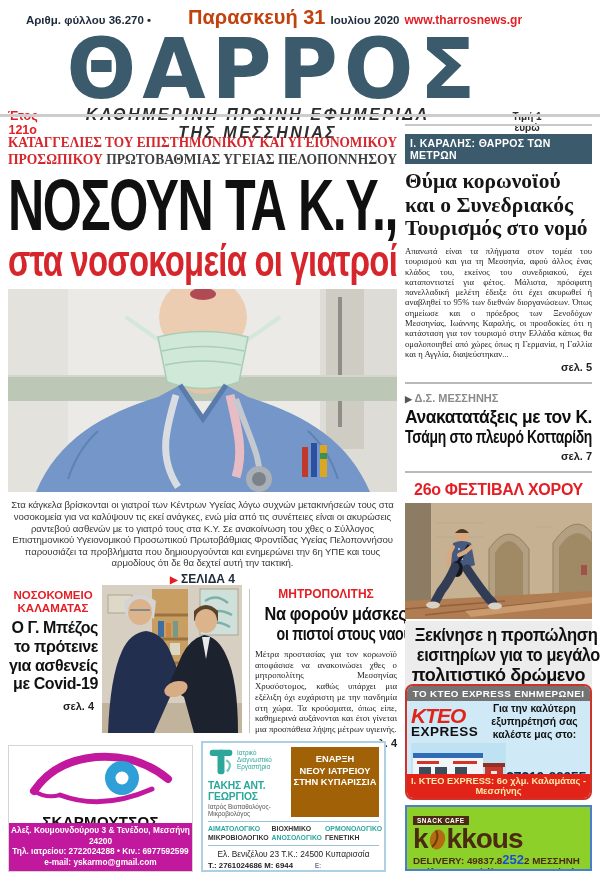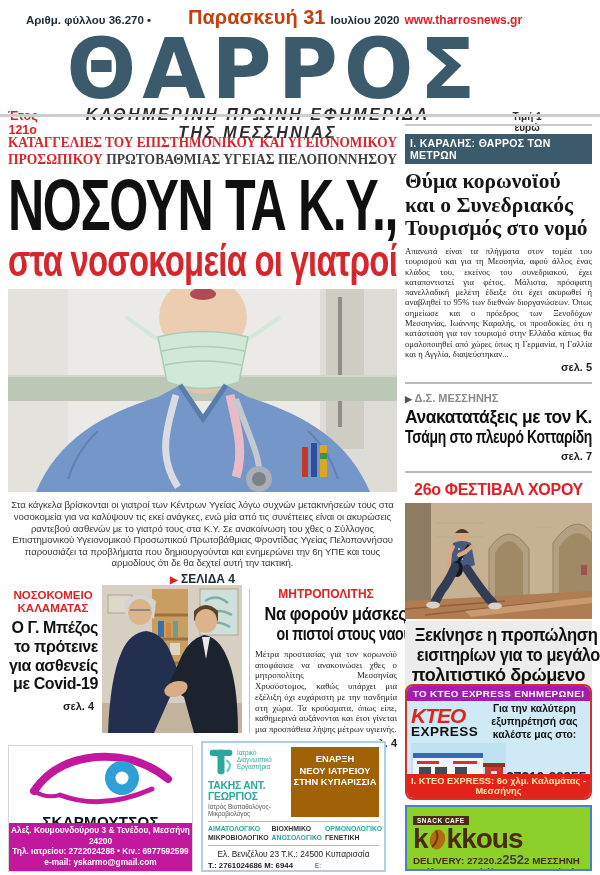--- a/index.html
+++ b/index.html
@@ -77,21 +77,21 @@
   .cond-head .fitline{font-weight:800;font-size:17.5px;letter-spacing:-.4px;color:#0f0f0f;}
   .fest-tag{color:#e31e25;font-weight:800;font-size:16px;text-align:center;margin-top:6px;letter-spacing:-.3px;}
   .fest-photo{width:187px;height:116px;margin-top:4px;overflow:hidden;}
   .fest-box{background:#ececec;margin-top:2px;padding:5px 2px 4px 2px;text-align:center;line-height:1.1;}
   .fest-box .fitline{font-weight:800;font-size:18px;letter-spacing:-.4px;color:#0f0f0f;}
   .fest-ref{font-weight:bold;font-size:10.5px;margin-top:4px;}
 
   
   .kteo{position:absolute;top:558px;left:0;width:187px;height:116px;background:#cfe9f6;
         border:2px solid #cf3227;border-radius:8px;overflow:hidden;box-sizing:border-box;}
-  .kteo-banner{background:#a21caf;color:#fff;font-weight:bold;font-size:9.8px;text-align:center;
+  .kteo-banner{background:#737373;color:#fff;font-weight:bold;font-size:9.8px;text-align:center;
                padding:2px 0;letter-spacing:.4px;}
   .kteo-mid{display:flex;align-items:center;padding:2px 4px 0 4px;}
   .kteo-brand{width:72px;line-height:.95;}
   .kteo-brand .b1{color:#e2231a;font-weight:900;font-size:21px;letter-spacing:-1px;font-style:italic;}
   .kteo-brand .b2{color:#101010;font-weight:900;font-size:13.5px;letter-spacing:.5px;}
   .kteo-msg{flex:1;text-align:center;font-weight:800;font-size:10.3px;line-height:1.25;color:#101010;}
   .kteo-low{display:flex;align-items:flex-end;padding:1px 4px 0 4px;}
   .kteo-photo{width:95px;height:52px;}
   .kteo-phone{flex:1;text-align:center;}
   .kteo-phone .ph{font-weight:900;font-size:14.5px;color:#12284a;letter-spacing:-.5px;}
@@ -100,21 +100,21 @@
                font-weight:bold;font-size:9.3px;text-align:center;padding:2px 0;}
 
   
   .kokkous{position:absolute;top:679px;left:0;width:187px;height:66px;background:#8ed02a;
            border:2px solid #4a7fd0;box-sizing:border-box;padding:2px 6px;overflow:hidden;}
   .snack{display:inline-block;background:#4a2b12;color:#fff;font-weight:bold;font-size:6.5px;
          padding:1px 4px;letter-spacing:.5px;}
   .kok-name{font-weight:800;font-size:28px;line-height:.85;color:#4a2b12;letter-spacing:-1px;
             display:flex;align-items:center;}
   .kok-line{font-weight:900;font-size:9.8px;color:#4a2b12;margin-top:1px;}
-  .kok-line .hl{color:#404040;font-size:13px;}
+  .kok-line .hl{color:#1d4ed8;font-size:13px;}
   .kok-addr{font-weight:bold;font-size:9.3px;color:#4a2b12;}
 
   
   .eye-ad{position:absolute;left:8px;top:745px;width:185px;height:127px;border:1px solid #d5d5d5;
           background:#fff;text-align:center;box-sizing:border-box;overflow:hidden;}
   .eye-name{font-weight:900;font-size:15px;letter-spacing:.3px;color:#0d0d0d;margin-top:2px;}
   .eye-title{font-family:"Liberation Serif",serif;font-size:13.5px;color:#222;margin-top:2px;}
   .eye-footer{position:absolute;bottom:0;left:0;right:0;background:#c2189e;color:#fff;
               font-weight:bold;font-size:8.3px;line-height:1.3;padding:2px 0 3px 0;}
 
@@ -388,21 +388,21 @@
       <span class="snack">SNACK CAFE</span>
       <div class="kok-name">
         <span>k</span>
         <svg width="17" height="21" viewBox="0 0 17 21" style="margin:2px 1px 0 1px;">
           <ellipse cx="8.5" cy="10.5" rx="7.5" ry="10" fill="#b36a10" transform="rotate(14 8.5 10.5)"></ellipse>
           <path d="M5,2 Q11,10 5,19" stroke="#6a3c08" stroke-width="2" fill="none" transform="rotate(14 8.5 10.5)"></path>
         </svg>
         <span>kkous</span>
       </div>
       <div class="kok-line">
-        <span>DELIVERY: 27220.2</span><span class="hl">252</span><span>2</span>
+        <span>DELIVERY: 49837.8</span><span class="hl">252</span><span>2</span>
         <span>ΜΕΣΣΗΝΗ</span>
       </div>
       <div class="kok-addr">Παύλου Πτωχού (έναντι Δημαρχείου)</div>
     </div>
   </aside>
 
   <div class="eye-ad">
     <svg width="150" height="58" viewBox="0 0 150 58" style="margin-top:3px;">
       <path d="M8,42 Q28,12 70,8 Q112,5 142,30" stroke="#c2189e" stroke-width="8" fill="none" stroke-linecap="round"></path>
       <path d="M34,46 Q76,62 126,40" stroke="#c2189e" stroke-width="5" fill="none" stroke-linecap="round"></path>

